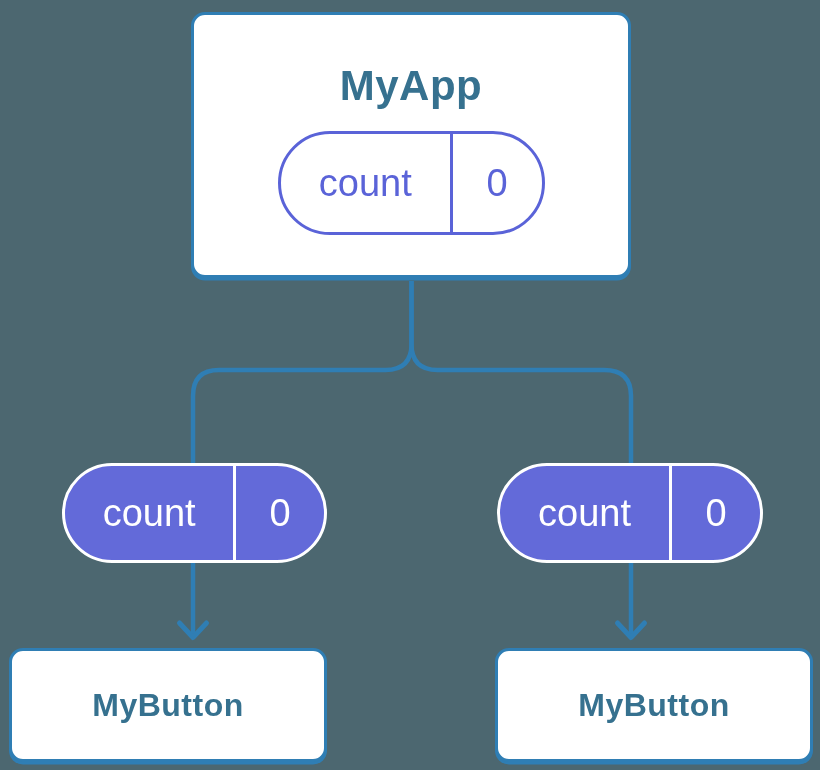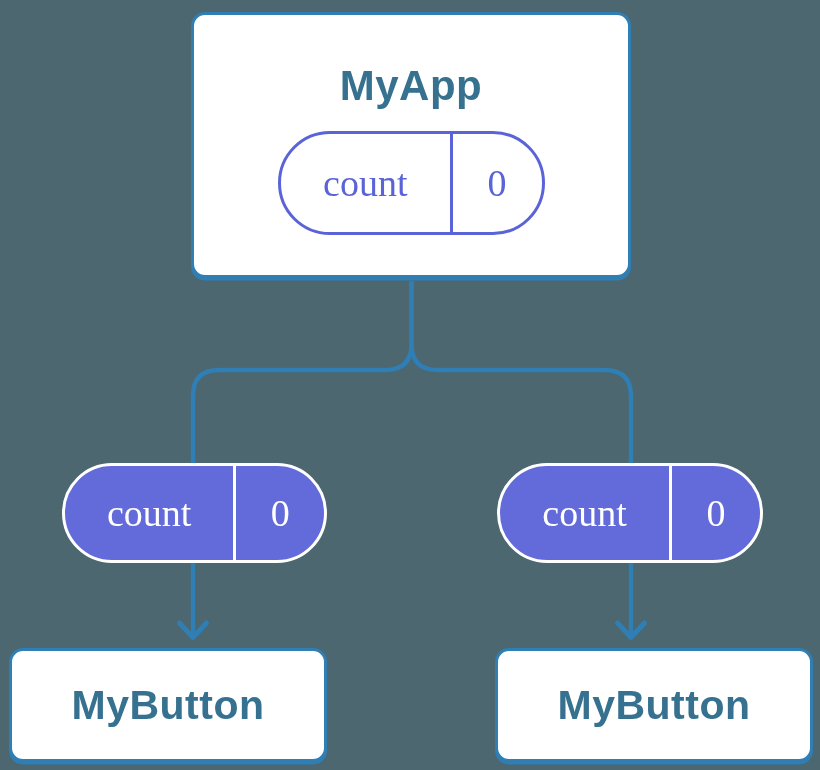--- a/index.html
+++ b/index.html
@@ -49,21 +49,20 @@
     border-radius: 999px;
     overflow: hidden;
     z-index: 2;
   }
   .pill-cell {
     display: flex;
     align-items: center;
     justify-content: center;
     font-size: 38px;
     line-height: 1;
-    font-family: Liberation Serif, serif;
   }
   .pill-name { flex: 0 0 65%; }
   .pill-value { flex: 1 1 auto; }
   .pill-outline {
     margin-top: 22px;
     width: 267px; height: 104px;
     background: #ffffff;
     border: 3px solid var(--purpleline, #5A63D8);
   }
   .pill-outline .pill-cell { color: var(--purpleline, #5A63D8); }
@@ -85,21 +84,21 @@
   .pill-right { left: 497px; top: 463px; width: 266px; height: 100px; }
   .child-card {
     width: 318px; height: 114px;
     display: flex;
     align-items: center;
     justify-content: center;
   }
   .child-card-left  { left: 9px;   top: 648px; }
   .child-card-right { left: 495px; top: 648px; }
   .child-title {
-    font-size: 41px;
+    font-size: 32px;
     font-weight: 700;
     letter-spacing: 0.5px;
     color: var(--label, #36718F);
   }
 </style>
 </head>
 <body>
 
 <div class="stage" style="--bg: #4C6770; --line: #2F7EB4; --label: #36718F; --purpleline: #5A63D8; --purple: #636AD9;">
 

